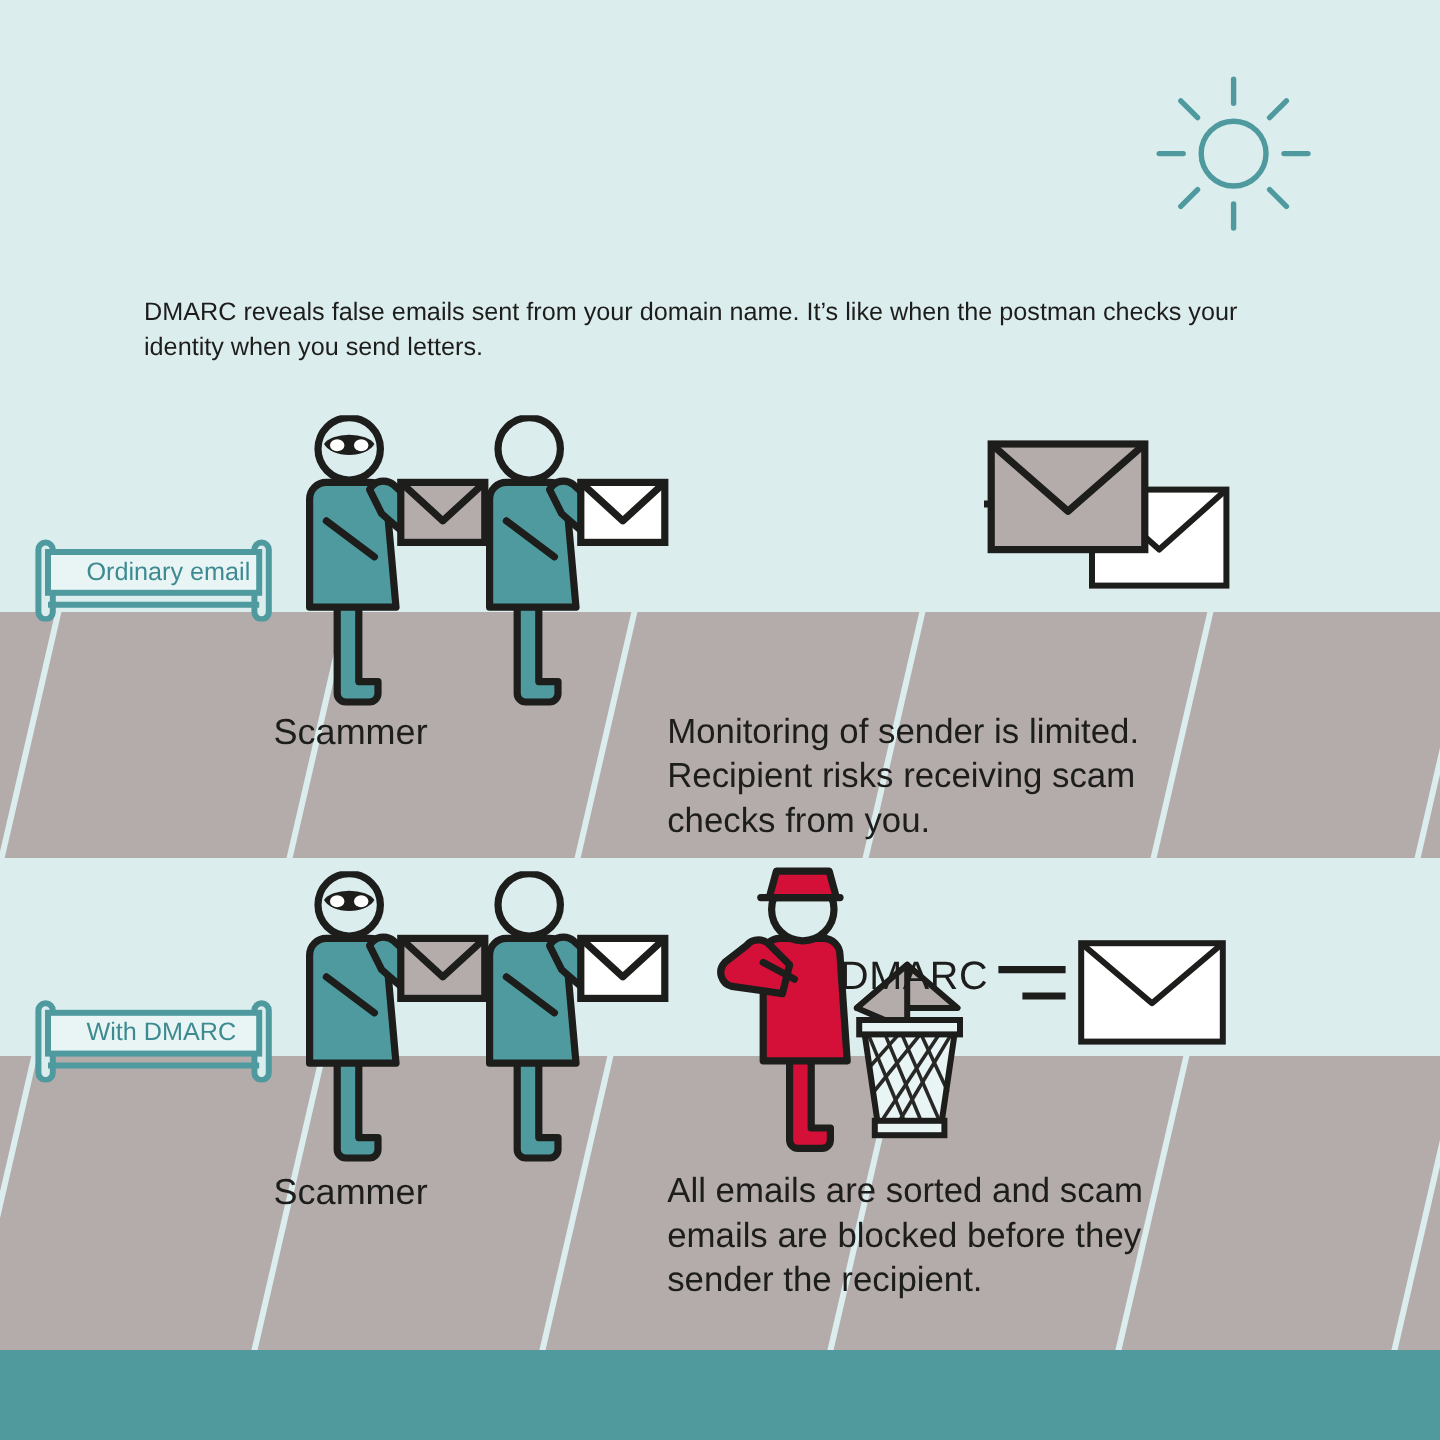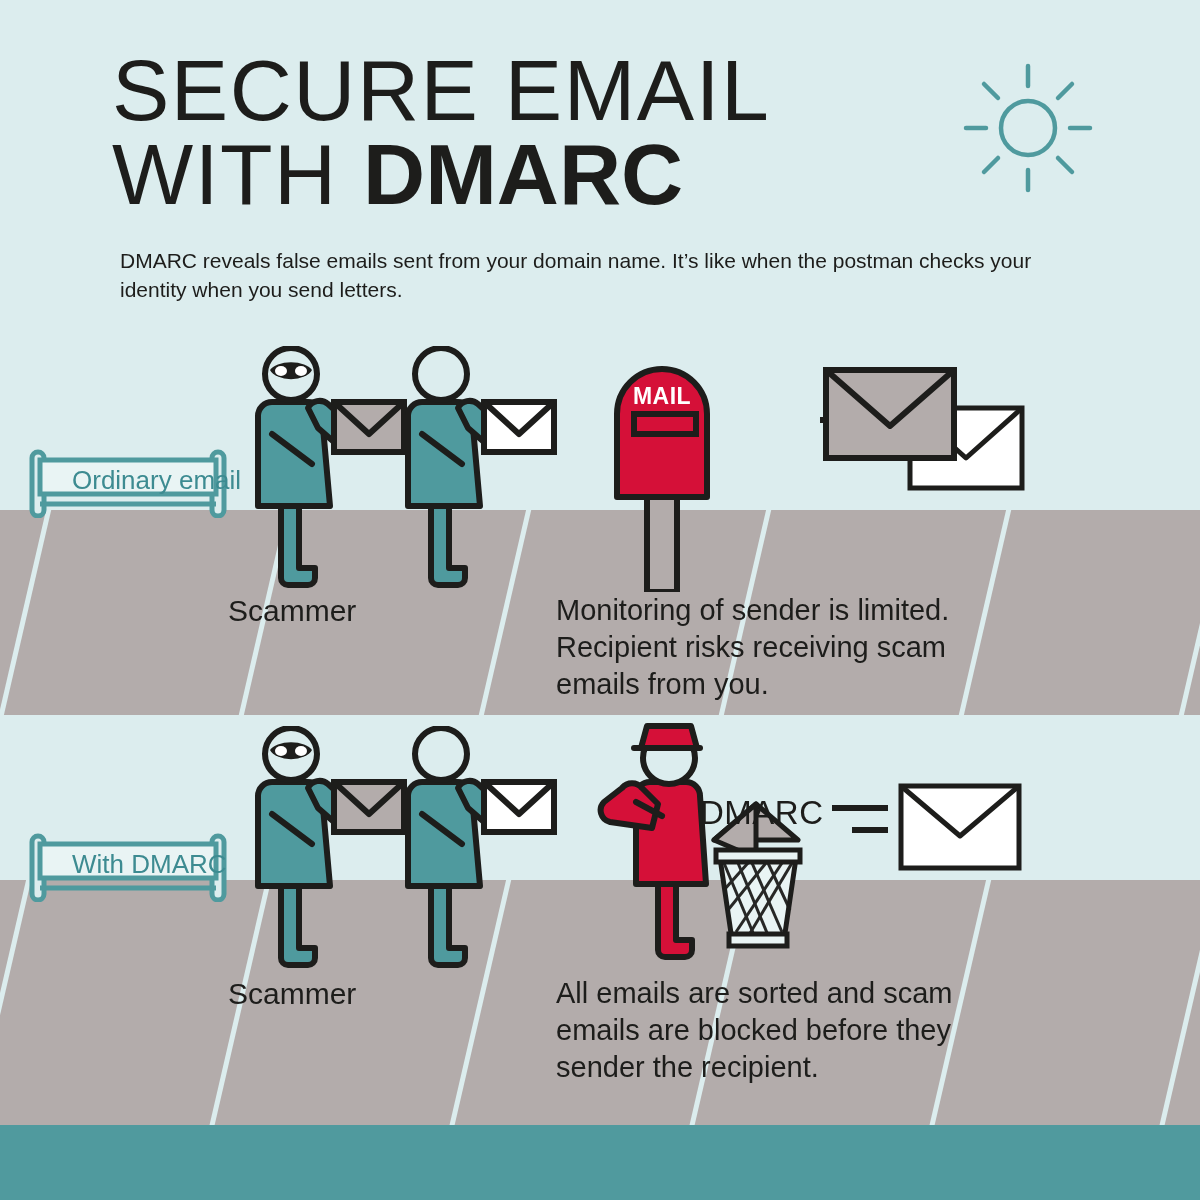--- a/index.html
+++ b/index.html
@@ -79,21 +79,21 @@
   
   .sign { position: absolute; }
   .sign-1 { left: 28px; top: 446px; }
   .sign-2 { left: 28px; top: 830px; }
   .sign .sign-label {
     position: absolute;
     left: 44px;
     top: 19px;
     width: 160px;
     text-align: left;
-    font-size: 26px;
+    font-size: 21px;
     color: #3d8b91;
     font-weight: 400;
     white-space: nowrap;
   }
 
   
   .scene-item { position: absolute; }
 
   .fig-scammer-1 { left: 246px; top: 346px; }
   .fig-sender-1  { left: 396px; top: 346px; }
@@ -152,28 +152,20 @@
       <i style="left:40px;"></i>
         <i style="left:280px;"></i>
         <i style="left:520px;"></i>
       <i style="left:760px;"></i>
         <i style="left:1000px;"></i>
         <i style="left:1230px;"></i>
     </div>
   </div>
   <div class="band band-teal"></div>
 
-  <div class="title-block">
-    <div class="title-line">
-      <span class="thin">SECURE EMAIL</span>
-    </div>
-    <div class="title-line">
-      <span class="thin">WITH </span><span class="bold">DMARC</span>
-    </div>
-  </div>
 
   <div class="subtitle">DMARC reveals false emails sent from your domain name. It’s like when the postman checks your identity when you send letters.</div>
 
   <div class="sun">
     <svg width="160" height="160" viewBox="0 0 160 160">
       <g stroke="#4f9a9e" stroke-width="4.5" stroke-linecap="round" fill="none">
         <circle cx="80" cy="80" r="27"></circle>
         <line x1="80" y1="18" x2="80" y2="38"></line>
         <line x1="80" y1="122" x2="80" y2="142"></line>
         <line x1="18" y1="80" x2="38" y2="80"></line>
@@ -240,28 +232,20 @@
         <path d="M26,88 L66,118" fill="none"></path>
         <circle cx="45" cy="28" r="26" fill="#dcedee"></circle>
       </g>
       <g>
         <rect x="88" y="56" width="70" height="50" fill="#ffffff" stroke="#1d1d1b" stroke-width="6"></rect>
         <path d="M88,56 L123,88 L158,56" fill="none" stroke="#1d1d1b" stroke-width="6" stroke-linejoin="round"></path>
       </g>
     </svg>
   </div>
 
-  <div class="scene-item mailbox">
-    <svg width="160" height="240" viewBox="0 0 160 240">
-      <rect x="55" y="135" width="30" height="105" fill="#b3acab" stroke="#1d1d1b" stroke-width="6"></rect>
-      <path d="M25,145 L25,62 a45,45 0 0 1 90,0 L115,145 z" fill="#d51038" stroke="#1d1d1b" stroke-width="6" stroke-linejoin="round"></path>
-      <text x="70" y="52" text-anchor="middle" fill="#ffffff" font-family="Liberation Sans, sans-serif" font-size="23" font-weight="700" letter-spacing="0.5">MAIL</text>
-      <rect x="42" y="62" width="62" height="20" fill="#d51038" stroke="#1d1d1b" stroke-width="6"></rect>
-    </svg>
-  </div>
 
   <div class="scene-item speedlines-1">
     <svg width="70" height="45" viewBox="0 0 70 45">
       <g stroke="#1d1d1b" stroke-width="6" stroke-linecap="butt">
         <line x1="2" y1="10" x2="60" y2="10"></line>
         <line x1="22" y1="34" x2="60" y2="34"></line>
       </g>
     </svg>
   </div>
 
@@ -360,17 +344,17 @@
   </div>
 
   <div class="scene-item envelope-2">
     <svg width="130" height="100" viewBox="0 0 130 100">
       <rect x="6" y="8" width="118" height="82" fill="#ffffff" stroke="#1d1d1b" stroke-width="5"></rect>
       <path d="M6,8 L65,58 L124,8" fill="none" stroke="#1d1d1b" stroke-width="5" stroke-linejoin="round"></path>
     </svg>
   </div>
 
   <div class="cap cap-scammer-1">Scammer</div>
-  <div class="cap cap-body-1">Monitoring of sender is limited. Recipient risks receiving scam emails from you.</div>
+  <div class="cap cap-body-1">Monitoring of sender is limited. Recipient risks receiving scam checks from you.</div>
   <div class="cap cap-scammer-2">Scammer</div>
   <div class="cap cap-body-2">All emails are sorted and scam emails are blocked before they sender the recipient.</div>
 
 </div>
 
 </body></html>

